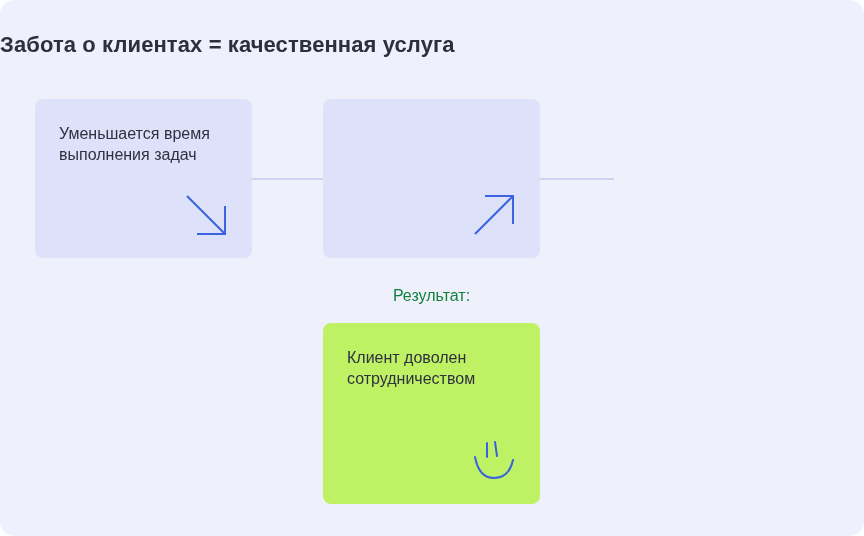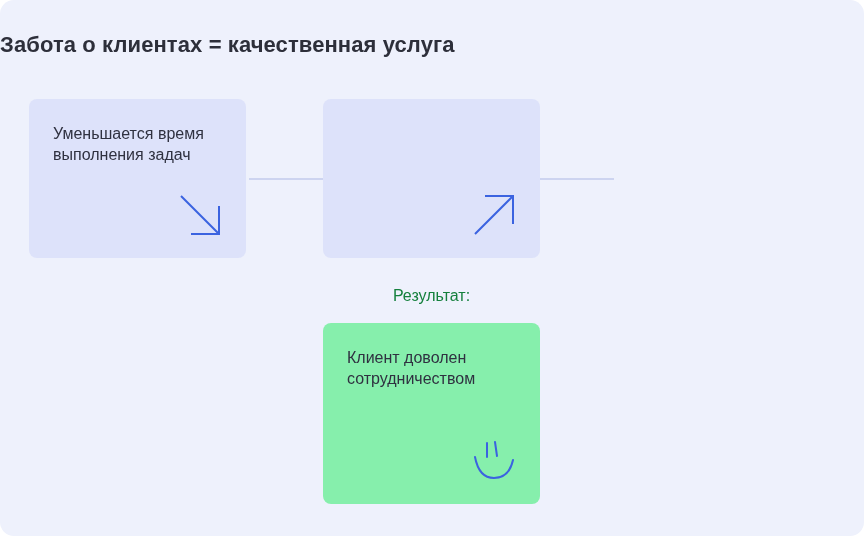--- a/index.html
+++ b/index.html
@@ -14,39 +14,39 @@
     }
     .card {
       position: absolute; width: 217px; height: 159px; border-radius: 8px;
       background: #dde2fa; box-sizing: border-box;
     }
     .card .text {
       position: absolute; left: 24px; top: 24px; width: 180px;
       font-size: 16px; line-height: 21px; color: #2f3140;
     }
     .card .icon { position: absolute; }
-    .card.result { background: #86efac; height: 181px; }
+    .card.result { background: #bef264; height: 181px; }
     .connector {
       position: absolute; height: 2px; background: #cdd4f0;
     }
     .label {
       position: absolute; left: 323px; width: 217px; top: 287px; text-align: center;
       font-size: 16px; color: #15803d;
     }
   </style>
 </head>
 <body>
 
 <div class="canvas">
   <div class="title">Забота о клиентах = качественная услуга</div>
 
   <div class="connector" style="left:249px; top:178px; width:74px;"></div>
   <div class="connector" style="left:540px; top:178px; width:74px;"></div>
 
-  <div class="card" style="left:29px; top:99px;">
+  <div class="card" style="left:35px; top:99px;">
     <div class="text">Уменьшается время выполнения задач</div>
     <svg class="icon" style="left:148px; top:93px;" width="46" height="46" viewBox="0 0 46 46">
       <path d="M4 4 L42 42 M42 14 L42 42 L14 42" fill="none" stroke="#3b63e0" stroke-width="2"></path>
     </svg>
   </div>
 
   <div class="card" style="left:323px; top:99px;">
     <svg class="icon" style="left:148px; top:93px;" width="46" height="46" viewBox="0 0 46 46">
       <path d="M4 42 L42 4 M14 4 L42 4 L42 32" fill="none" stroke="#3b63e0" stroke-width="2"></path>
     </svg>

